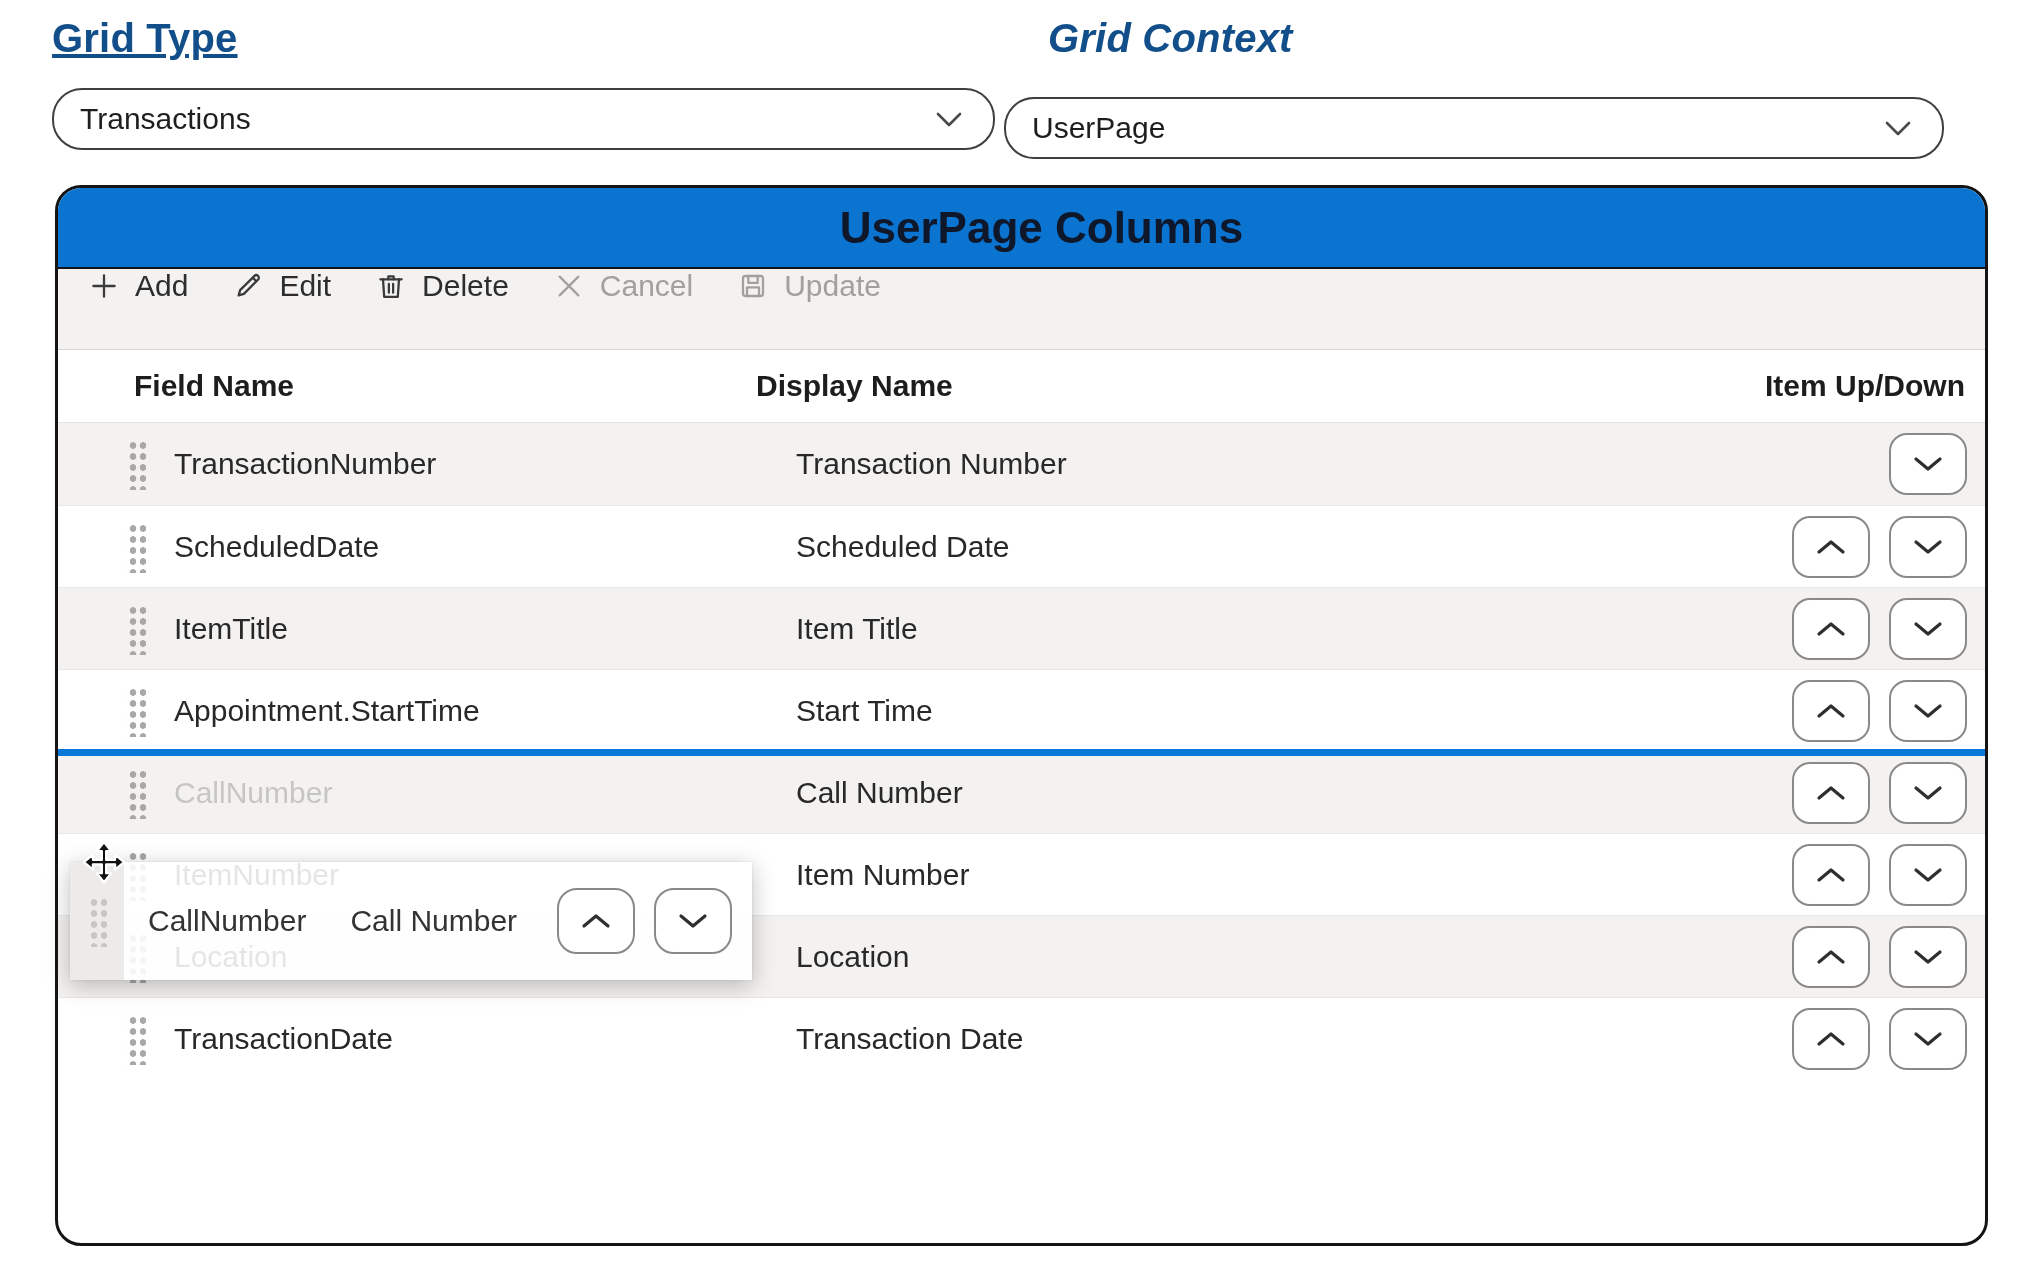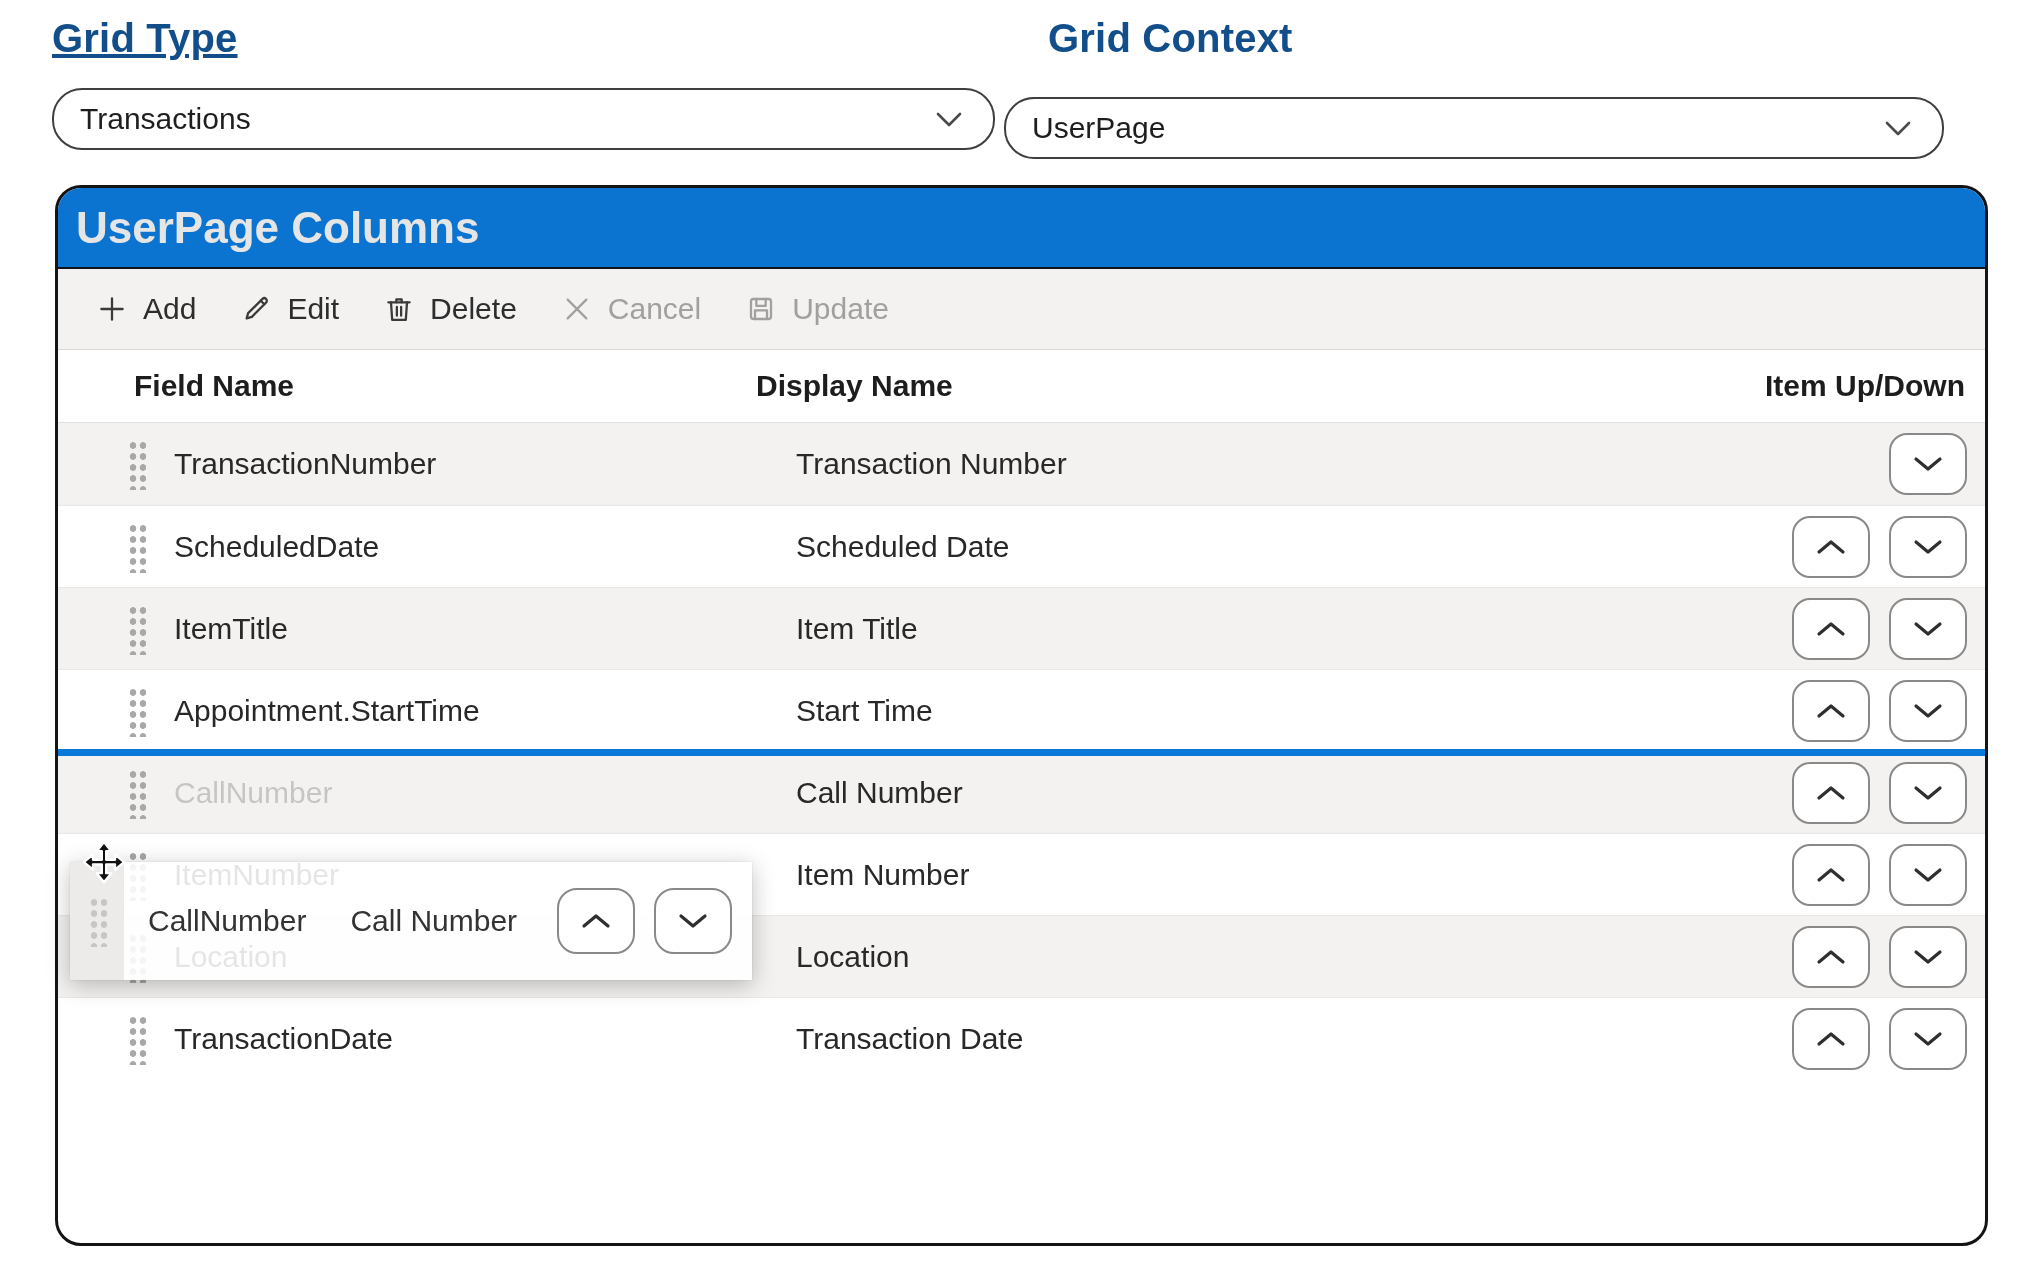--- a/index.html
+++ b/index.html
@@ -9,23 +9,23 @@
   #gtLabel{left:52px;}
   #gcLabel{left:1048px;}
 
   .select{position:absolute;top:88px;height:62px;box-sizing:border-box;border:2.5px solid #3f3f3f;border-radius:30px;background:#fff;display:flex;align-items:center;padding:0 30px 0 26px;}
   #gtSelect{left:52px;width:943px;gap:22px;}
   #gcSelect{left:1004px;width:940px;margin-top:9px;}
   .select-value{font-size:30px;color:#1e1e1e;flex:1;}
   .select-chevron{display:flex;align-items:center;}
 
   .panel{position:absolute;left:55px;top:185px;width:1933px;height:1061px;box-sizing:border-box;border:3px solid #141414;border-radius:26px;overflow:hidden;background:#fff;}
-  .panel-header{height:79px;line-height:79px;background:#0b74d1;border-bottom:2px solid #10131a;color:#e5e5e5;font-size:44px;font-weight:bold;padding-left:18px;}
-
-  .toolbar{height:80px;background:#f3f2f1;border-bottom:1px solid #d8d7d5;display:flex;align-items:center;padding-left:38px;gap:44px;}
+  .panel-header{height:79px;line-height:79px;background:#0b74d1;border-bottom:2px solid #10131a;color:#0f172a;font-size:44px;font-weight:bold;padding-left:40px;text-align:center;}
+
+  .toolbar{height:80px;background:#f3f2f1;border-bottom:1px solid #d8d7d5;display:flex;align-items:flex-start;padding-left:30px;gap:44px;}
   .tool-btn{display:flex;align-items:center;gap:15px;font-size:30px;color:#2d2d2d;cursor:default;}
   .tool-btn.disabled{color:#a1a09e;}
   .tool-btn svg{display:block;}
 
   .grid-head{height:73px;box-sizing:border-box;border-bottom:1px solid #e2e1df;background:#fff;display:grid;grid-template-columns:76px 622px 1fr 270px;align-items:center;font-size:30px;font-weight:bold;color:#1d1d1d;}
   .grid-head .move-col{text-align:right;padding-right:20px;}
 
   .grid-row{height:82px;box-sizing:border-box;display:grid;grid-template-columns:76px 622px 1fr 270px;align-items:center;font-size:30px;color:#282828;background:#fff;padding-left:40px;}
   .grid-row + .grid-row{border-top:1px solid #e9e8e6;}
   .grid-row:nth-child(odd){background:#f3f2f0;}
@@ -53,21 +53,21 @@
 <div class="form-label" id="gtLabel" style="color: rgb(18, 79, 138); text-decoration: underline;">Grid Type</div>
 <div class="select" id="gtSelect">
   <span class="select-value">Transactions</span>
   <span class="select-chevron">
     <svg width="28" height="17" viewBox="0 0 28 17">
         <polyline points="3,3 14,14 25,3" fill="none" stroke="#4a4a4a" stroke-width="2.6" stroke-linecap="round" stroke-linejoin="round"></polyline>
       </svg>
   </span>
 </div>
 
-<div class="form-label" id="gcLabel" style="color: rgb(18, 79, 138);">Grid Context</div>
+<div class="form-label" id="gcLabel" style="color: rgb(18, 79, 138); font-style: italic;">Grid Context</div>
 <div class="select" id="gcSelect">
   <span class="select-value">UserPage</span>
   <span class="select-chevron">
     <svg width="28" height="17" viewBox="0 0 28 17">
         <polyline points="3,3 14,14 25,3" fill="none" stroke="#4a4a4a" stroke-width="2.6" stroke-linecap="round" stroke-linejoin="round"></polyline>
       </svg>
   </span>
 </div>
 
 <div class="panel">

